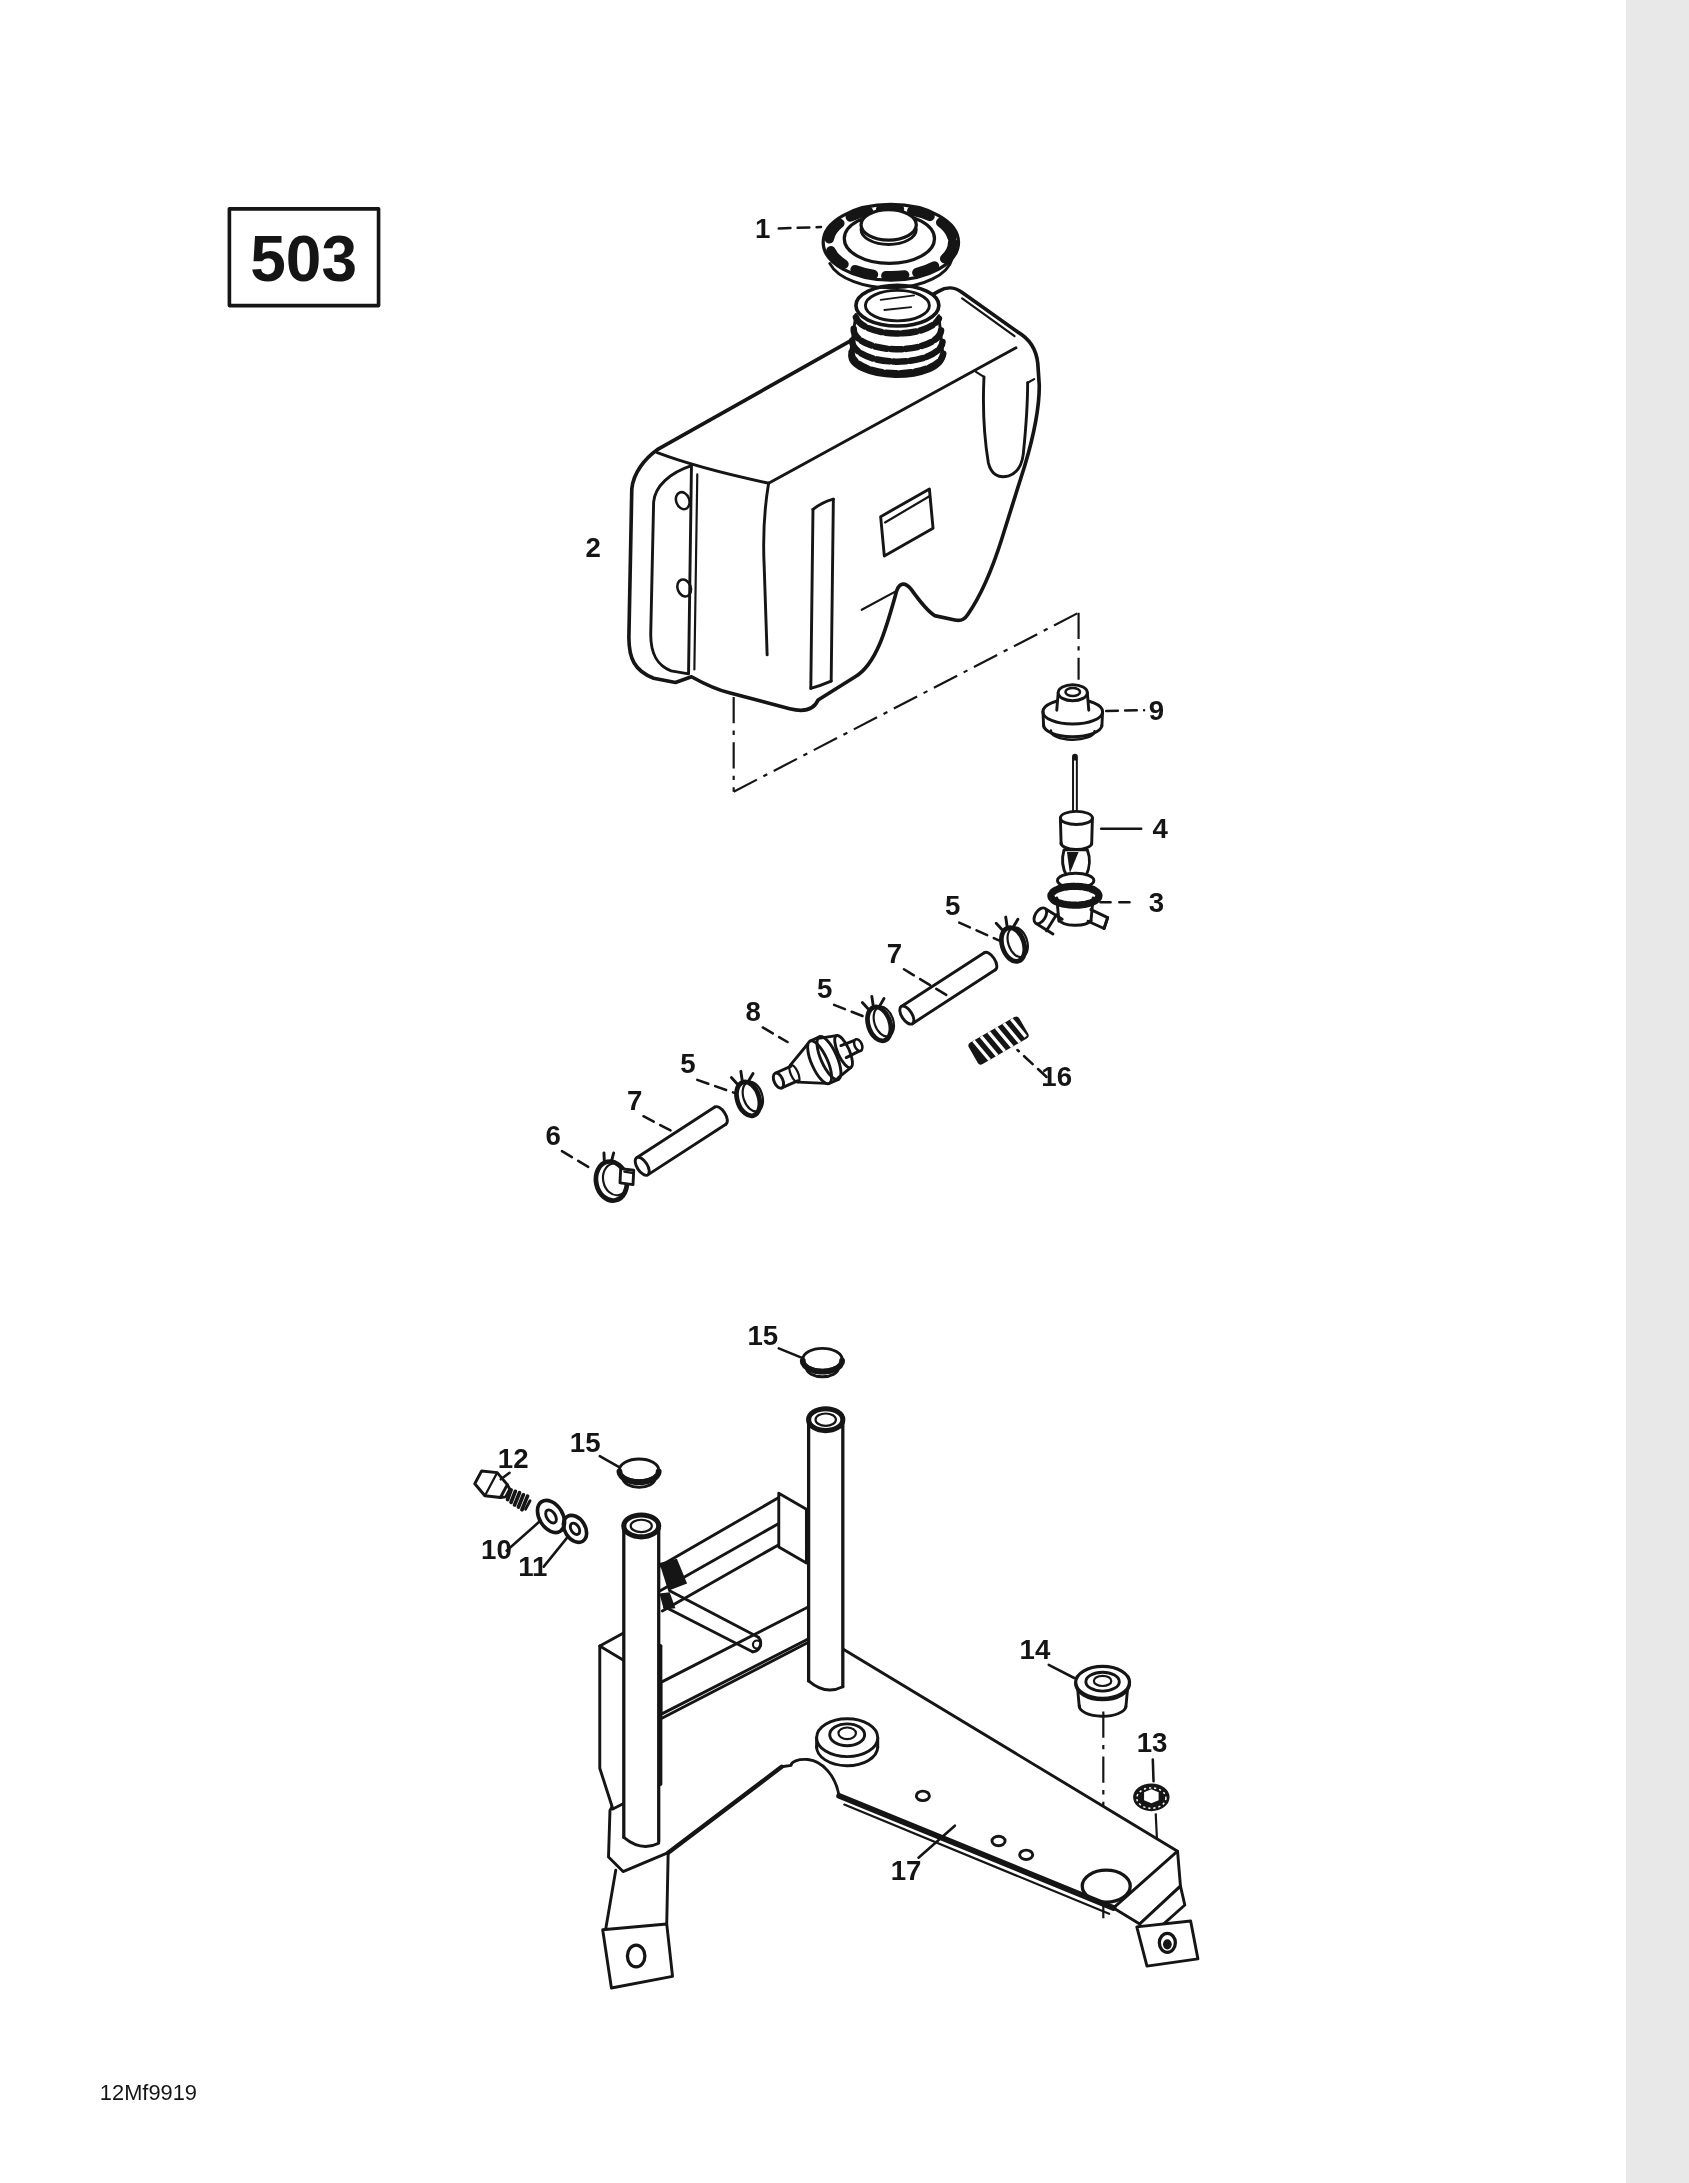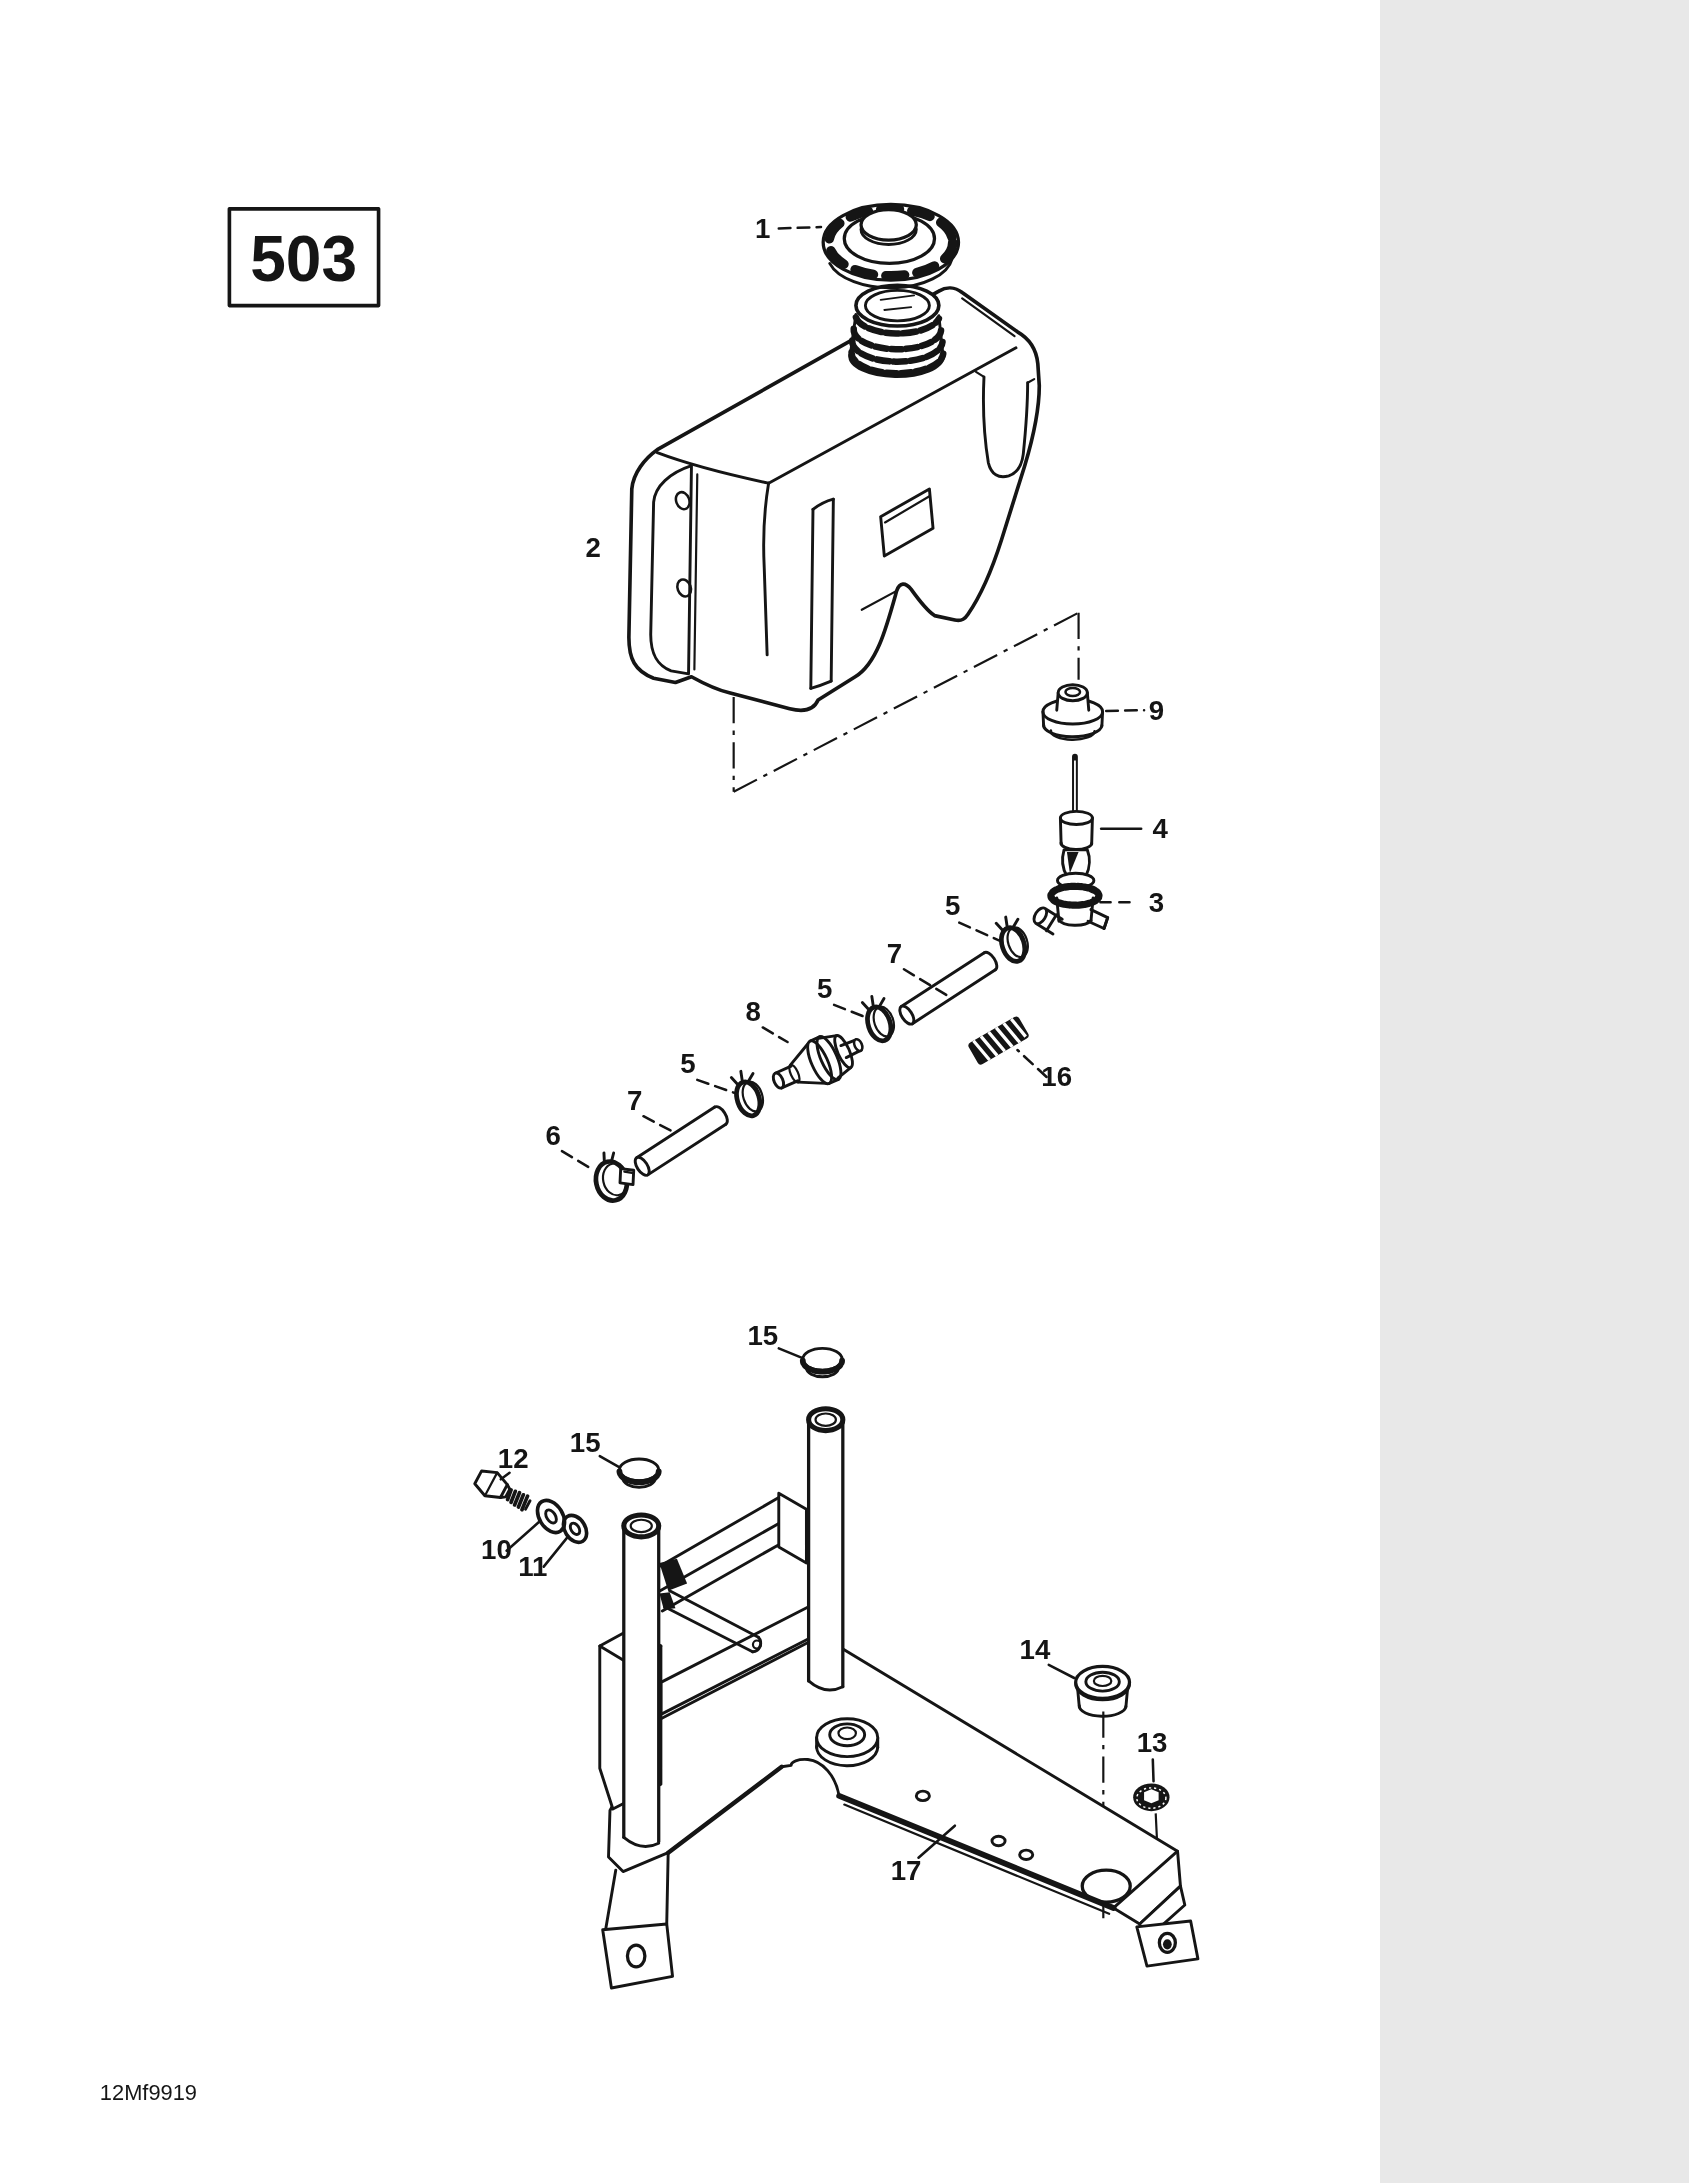--- a/index.html
+++ b/index.html
@@ -1,17 +1,17 @@
 <!DOCTYPE html>
 <html style="font-size:11.6px"><head>
 <meta charset="utf-8">
 <style>
   html,body{margin:0;padding:0;background:#e8e8e8;}
   .sheet{
-    width:1380px;height:2183px;background:#ffffff;position:relative;
+    width:1626px;height:2183px;background:#ffffff;position:relative;
     font-family:"Liberation Sans", sans-serif;
   }
   svg text{ -webkit-user-select:none; user-select:none; }
   .callout{
     font-family:"Liberation Sans", sans-serif;
     font-weight:700;font-size:38px;fill:#151515;text-anchor:middle;
   }
   .modelnum{
     font-family:"Liberation Sans", sans-serif;
     font-weight:700;font-size:88px;fill:#151515;text-anchor:middle;

